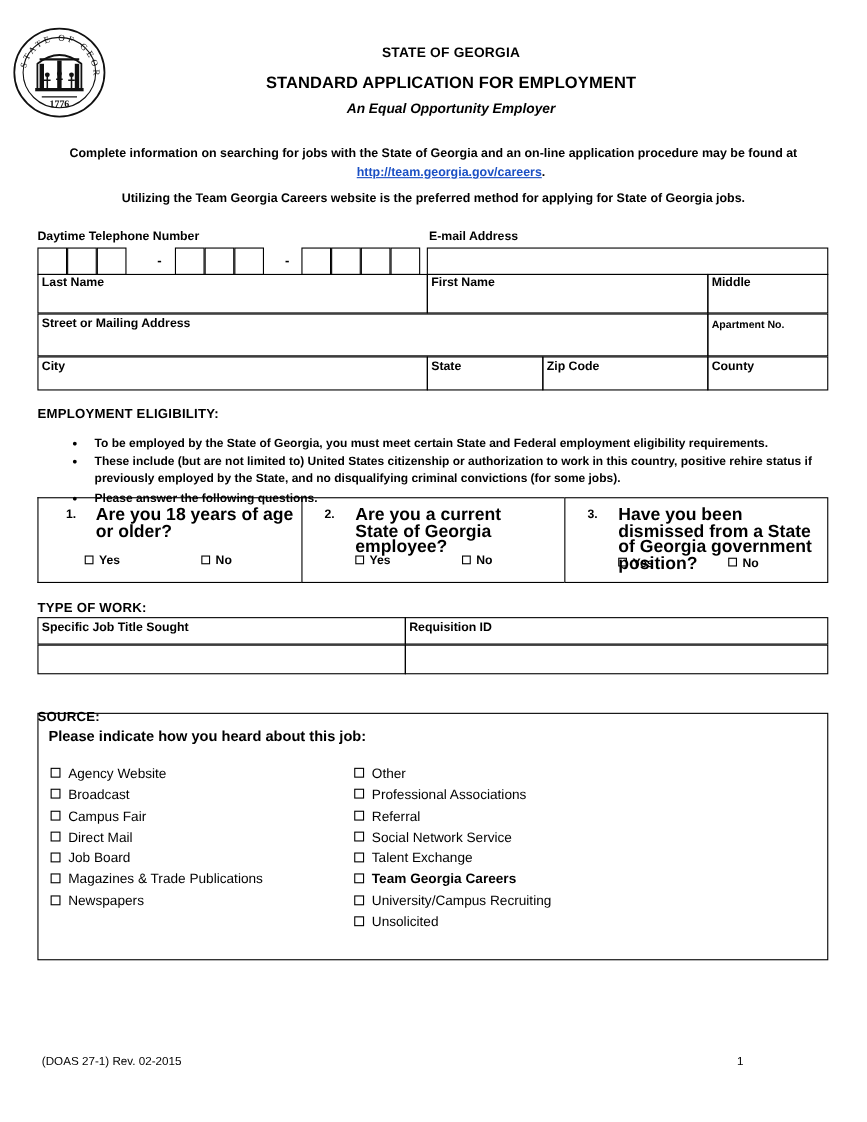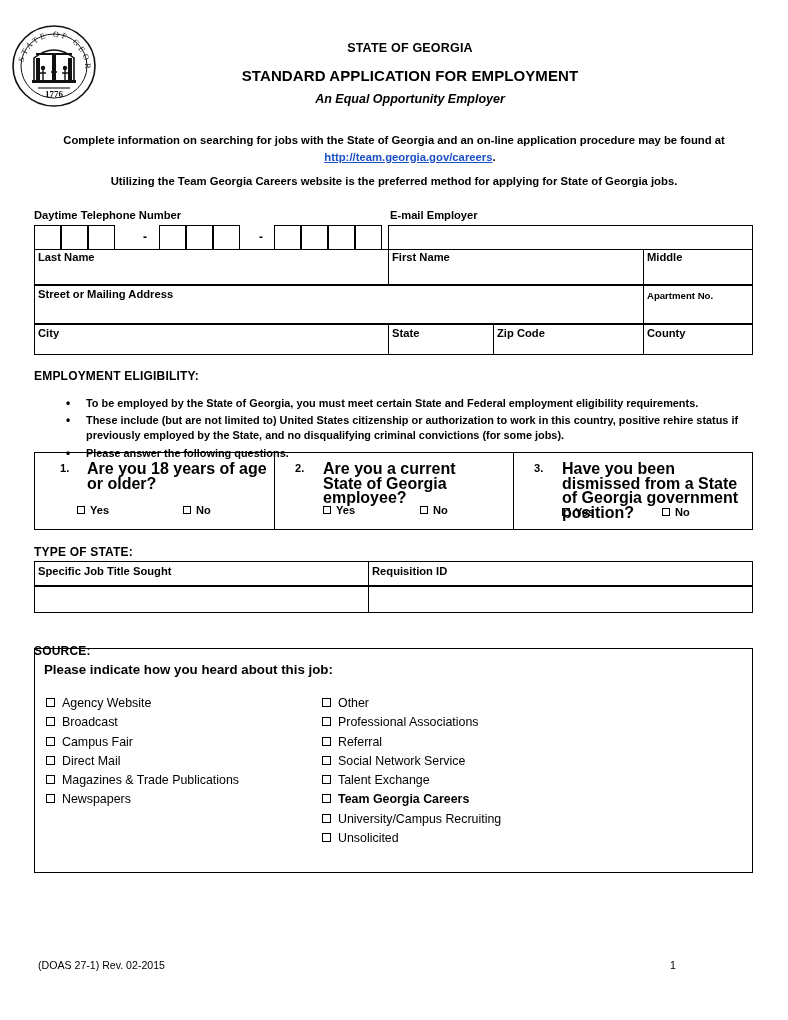--- a/index.html
+++ b/index.html
@@ -263,21 +263,21 @@
 
   <div class="intro">
     <div class="line1">
       <span>Complete information on searching for jobs with the State of Georgia and an on-line application procedure may be found at</span><br>
       <a href="#">http://team.georgia.gov/careers</a><span>.</span>
     </div>
     <div class="line2">Utilizing the Team Georgia Careers website is the preferred method for applying for State of Georgia jobs.</div>
   </div>
 
   <div class="lbl" style="left:34px; top:209px;">Daytime Telephone Number</div>
-  <div class="lbl" style="left:390px; top:209px;">E-mail Employer</div>
+  <div class="lbl" style="left:390px; top:209px;">E-mail Address</div>
 
   <div class="cell" style="left:34px;"></div>
   <div class="cell" style="left:61px;"></div>
   <div class="cell" style="left:88px;"></div>
   <div class="dash" style="left:143px;">-</div>
   <div class="cell" style="left:159px;"></div>
   <div class="cell" style="left:186px;"></div>
   <div class="cell" style="left:213px;"></div>
   <div class="dash" style="left:259px;">-</div>
   <div class="cell" style="left:274px;"></div>
@@ -342,41 +342,42 @@
     <div class="q-num" style="left:20px; top:9px;">3.</div>
     <div class="q-text" style="left:48px; top:9px; width:185px;">Have you been dismissed from a State of Georgia government position?</div>
     <div class="q-opt" style="left:48px; top:53px;">
       <span class="cbx"></span><span>Yes</span>
     </div>
     <div class="q-opt" style="left:148px; top:53px;">
       <span class="cbx"></span><span>No</span>
     </div>
   </div>
 
-  <div class="sec-head" style="left:34px; top:545px;">TYPE OF STATE:</div>
+  <div class="sec-head" style="left:34px; top:545px;">TYPE OF WORK:</div>
 
   <div class="bx" style="left:34px;  top:561px; width:335px; height:25px;"></div>
   <div class="bx" style="left:368px; top:561px; width:385px; height:25px;"></div>
   <div class="lbl" style="left:38px;  top:565px;">Specific Job Title Sought</div>
   <div class="lbl" style="left:372px; top:565px;">Requisition ID</div>
 
   <div class="bx" style="left:34px;  top:586px; width:335px; height:27px;"></div>
   <div class="bx" style="left:368px; top:586px; width:385px; height:27px;"></div>
 
   <div class="sec-head" style="left:34px; top:632px;margin-top:12px;">SOURCE:</div>
 
   <div class="bx" style="left:34px; top:648px; width:719px; height:225px;"></div>
 
   <div class="src-title">Please indicate how you heard about this job:</div>
 
   <div class="src-col" style="left:46px;">
     <div class="src-item"><span class="cbx-lg"></span><span>Agency Website</span></div>
     <div class="src-item"><span class="cbx-lg"></span><span>Broadcast</span></div>
     <div class="src-item"><span class="cbx-lg"></span><span>Campus Fair</span></div>
     <div class="src-item"><span class="cbx-lg"></span><span>Direct Mail</span></div>
+    <div class="src-item"><span class="cbx-lg"></span><span>Job Board</span></div>
     <div class="src-item"><span class="cbx-lg"></span><span>Magazines &amp; Trade Publications</span></div>
     <div class="src-item"><span class="cbx-lg"></span><span>Newspapers</span></div>
   </div>
 
   <div class="src-col" style="left:322px;">
     <div class="src-item"><span class="cbx-lg"></span><span>Other</span></div>
     <div class="src-item"><span class="cbx-lg"></span><span>Professional Associations</span></div>
     <div class="src-item"><span class="cbx-lg"></span><span>Referral</span></div>
     <div class="src-item"><span class="cbx-lg"></span><span>Social Network Service</span></div>
     <div class="src-item"><span class="cbx-lg"></span><span>Talent Exchange</span></div>

